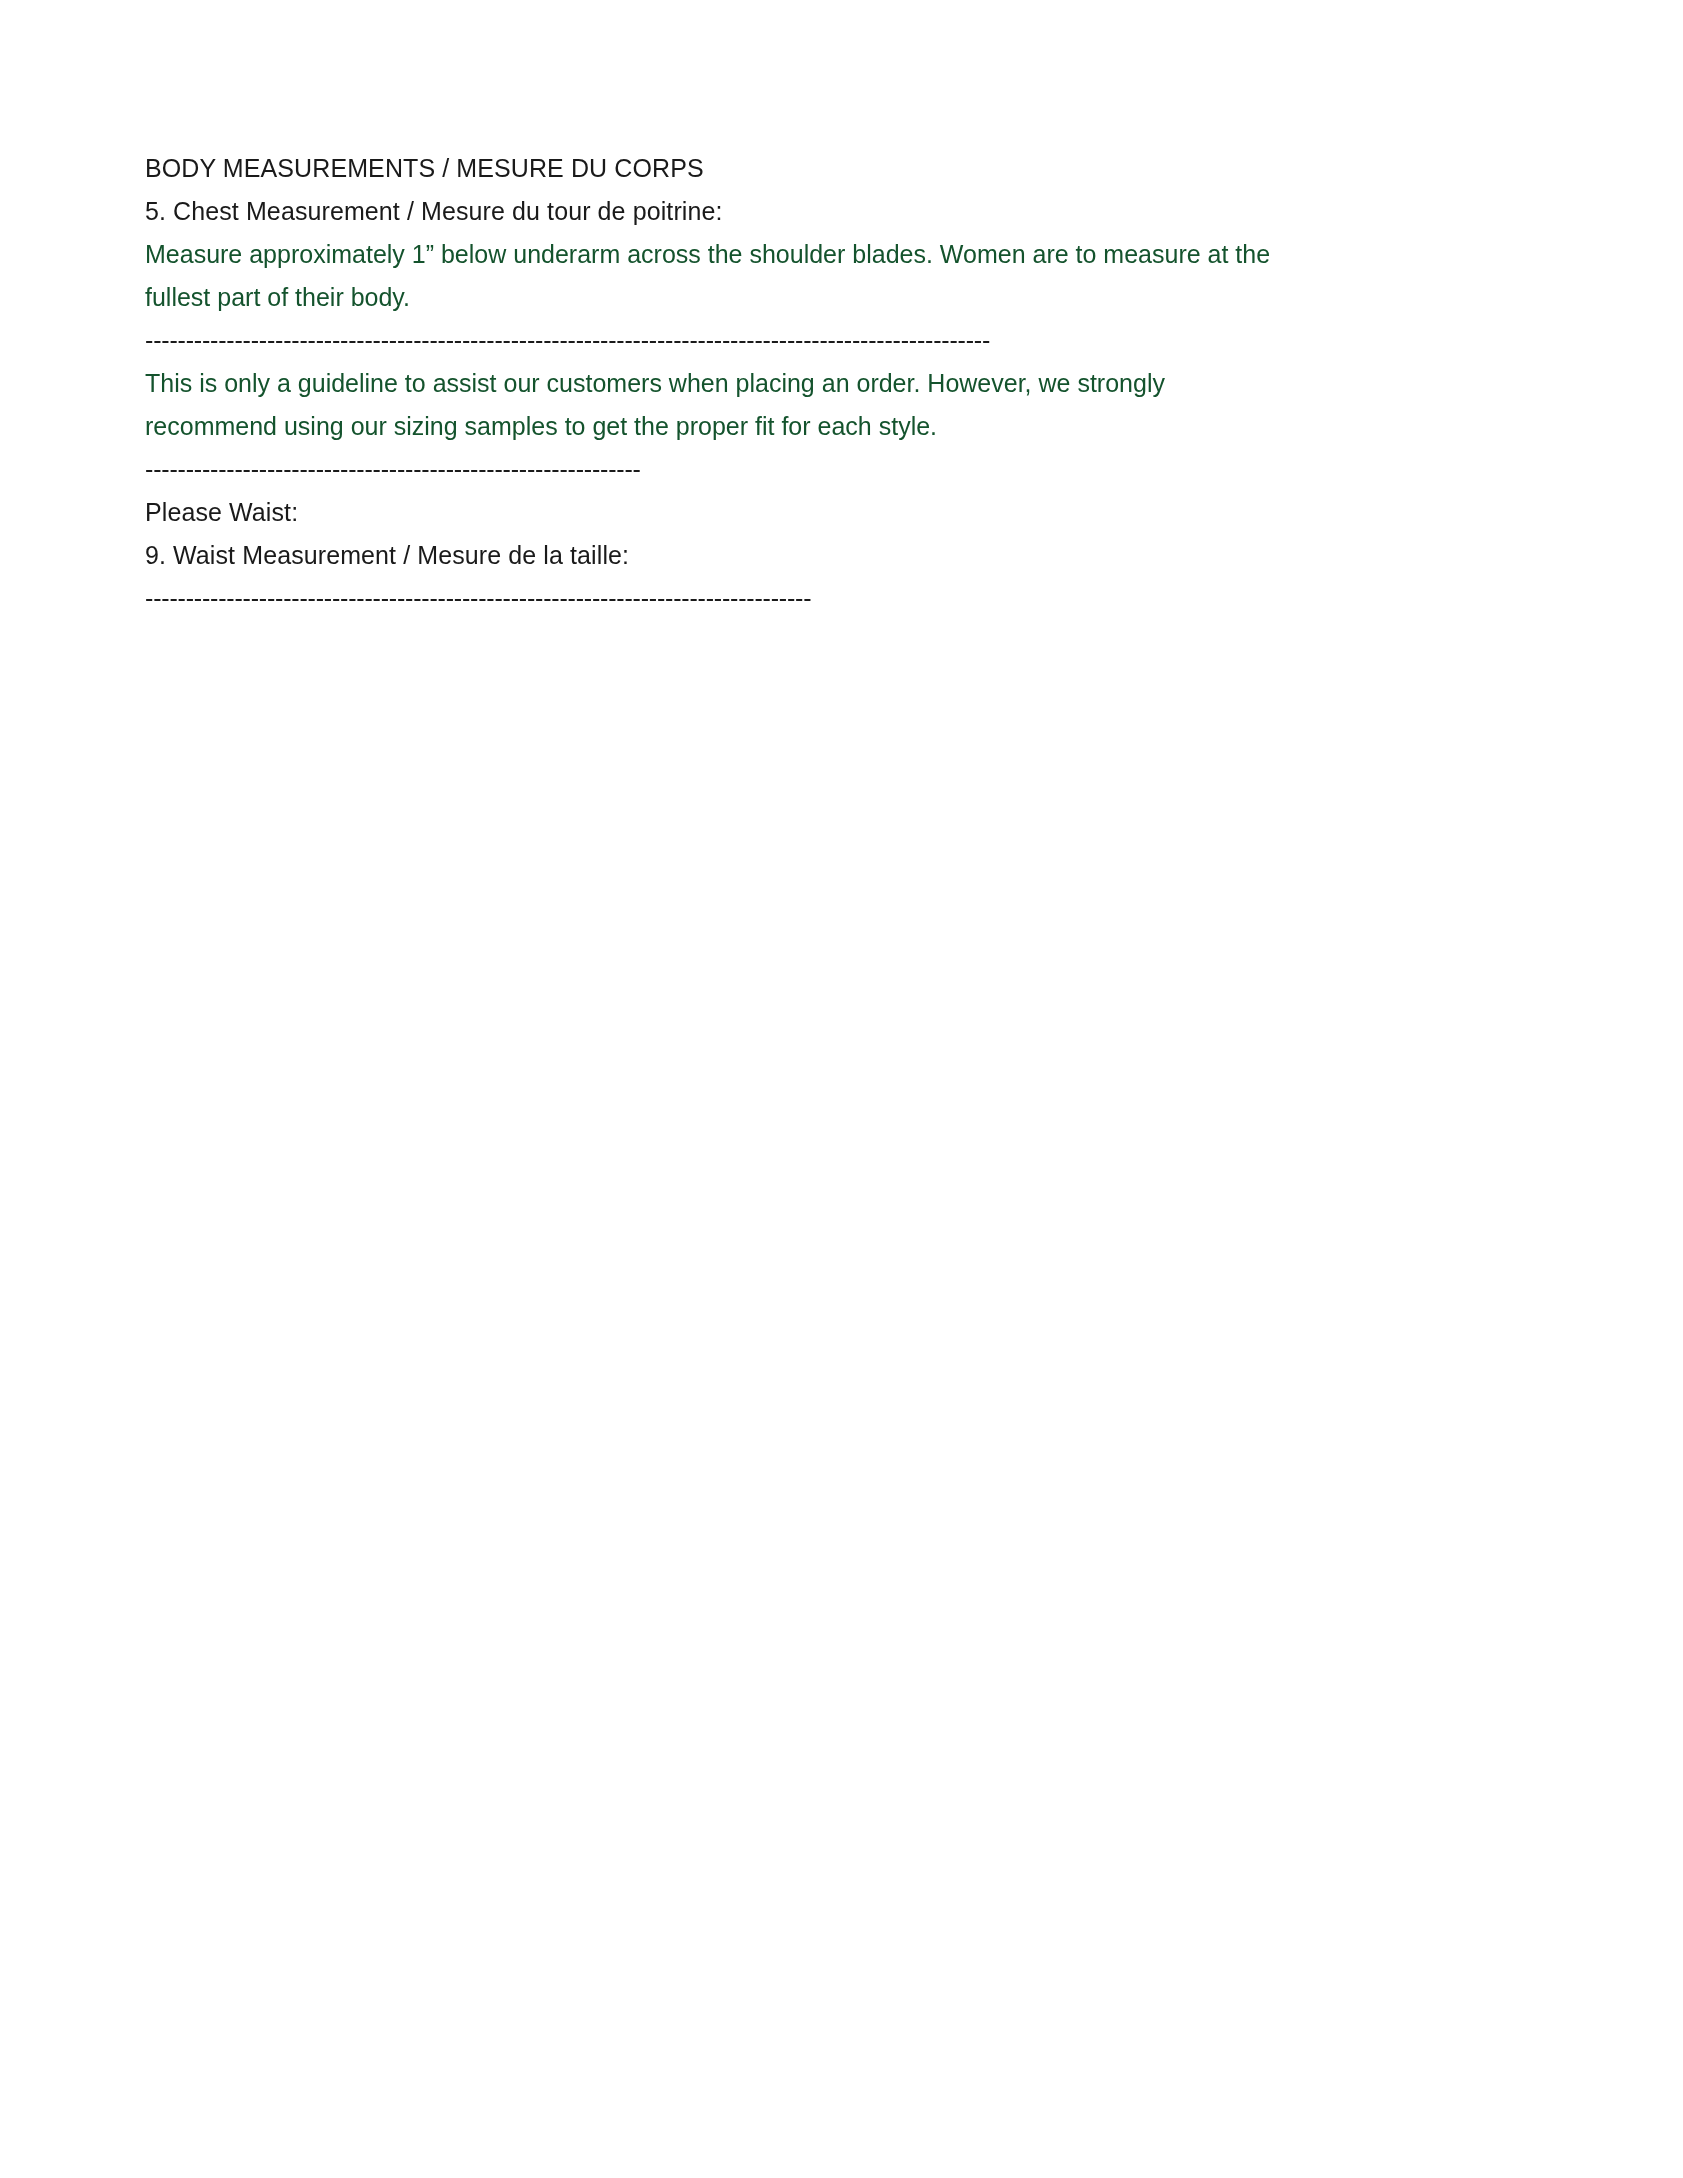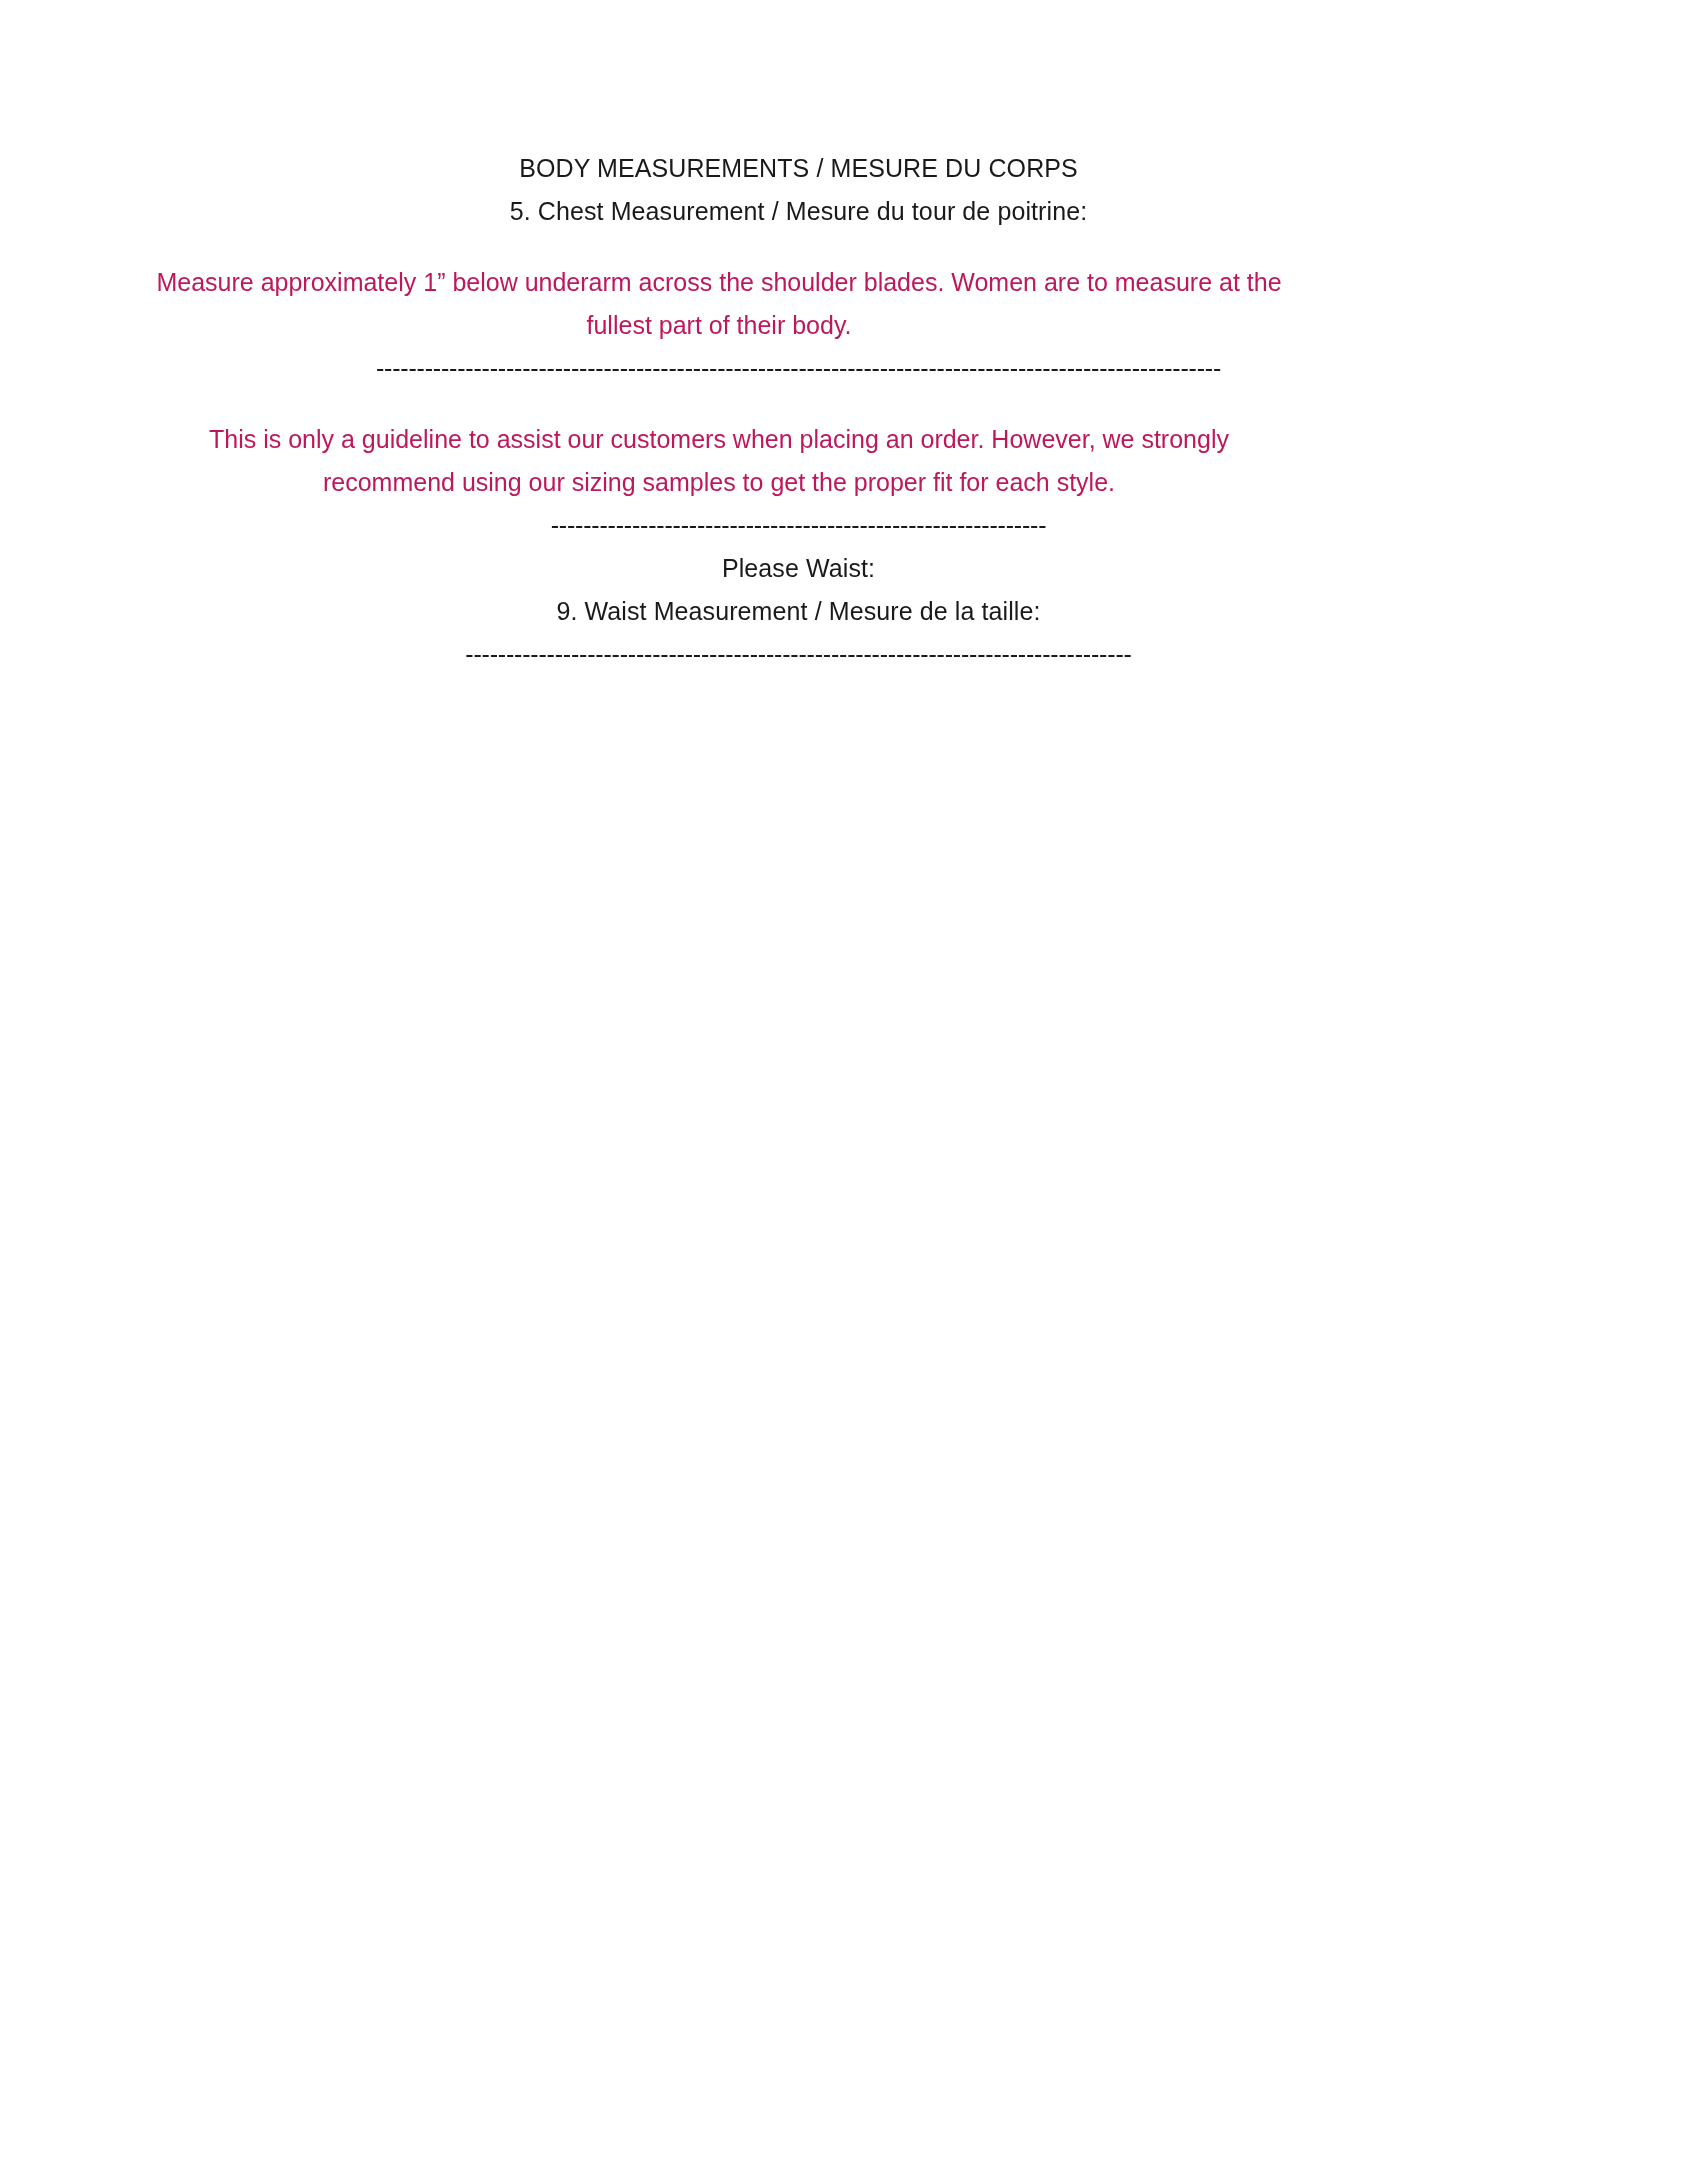--- a/index.html
+++ b/index.html
@@ -13,41 +13,39 @@
     font-family: "Liberation Sans", sans-serif;
     color: #000000;
     -webkit-font-smoothing: antialiased;
   }
   .page {
     position: relative;
     width: 1683px;
     height: 2178px;
     background: #ffffff;
     box-sizing: border-box;
-    text-align: center;
   }
   .content {
     position: absolute;
     left: 145px;
     top: 147px;
     width: 1307px;
   }
   .line {
     font-size: 25px;
     line-height: 43px;
     color: #1a1a1a;
     white-space: pre-wrap;
     letter-spacing: 0.1px;
   }
   .para {
     font-size: 25px;
     line-height: 43px;
-    color: #be185d;
+    color: #14532d;
     max-width: 1148px;
-    margin-top: 28px;
   }
   .divider {
     font-size: 25px;
     line-height: 43px;
     color: #1a1a1a;
     letter-spacing: -0.2px;
     white-space: nowrap;
     overflow: hidden;
   }
 </style>

